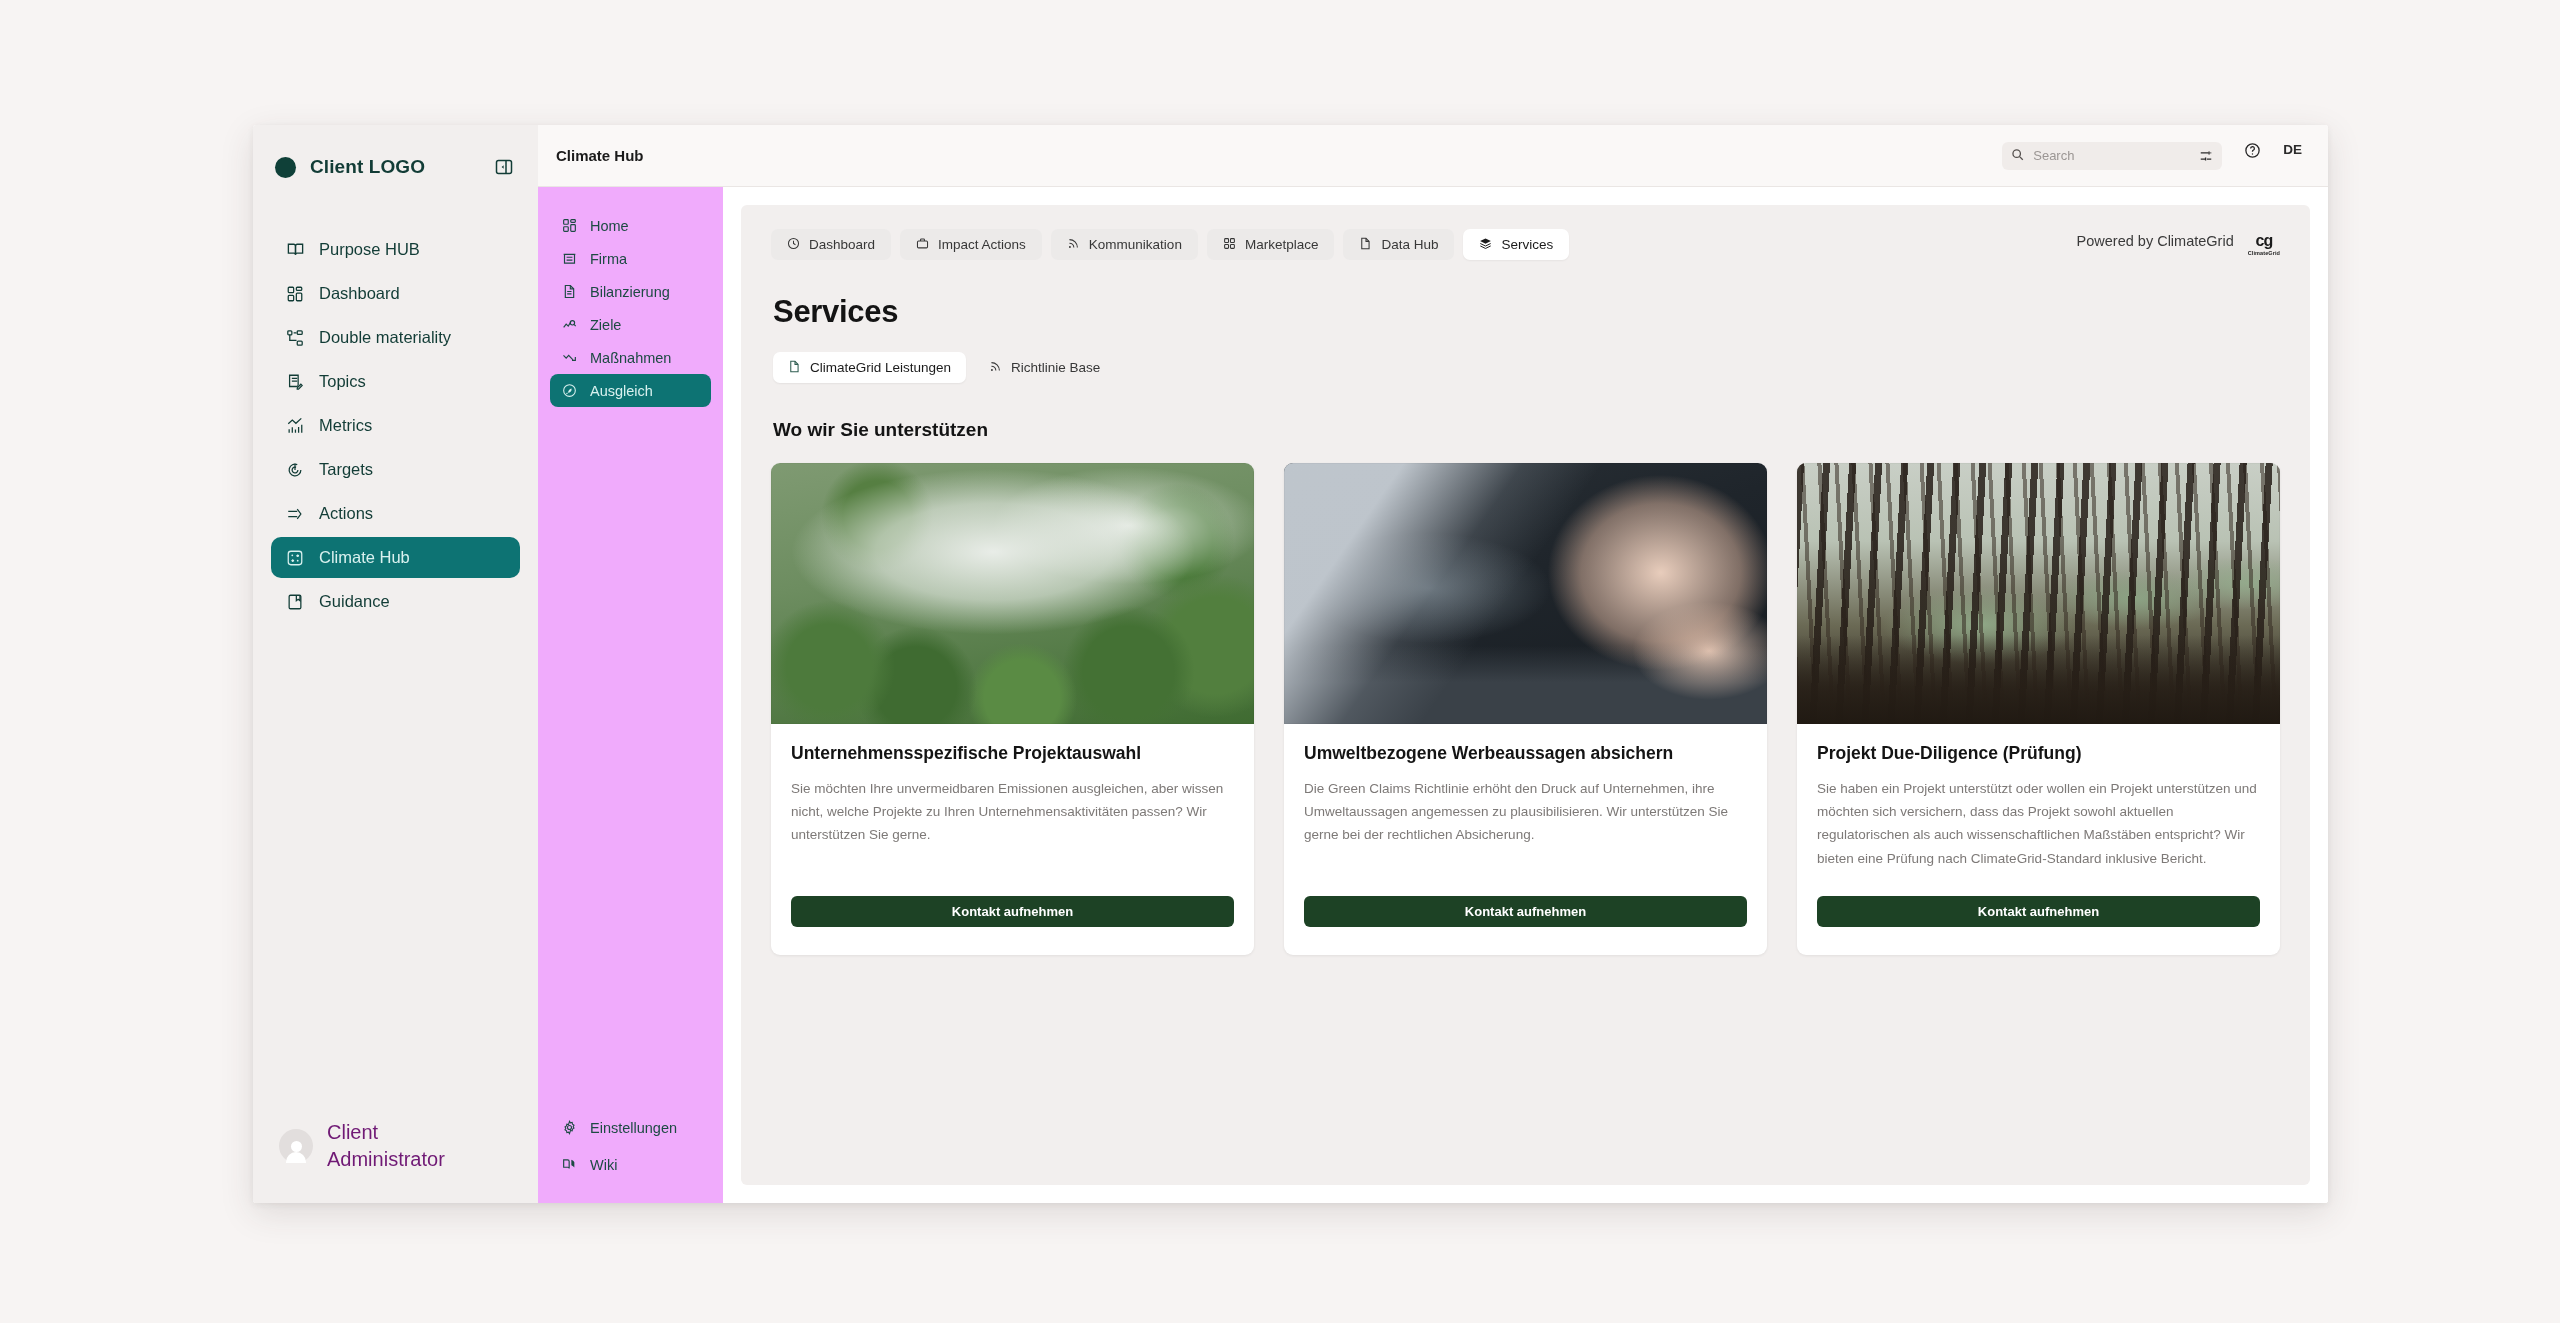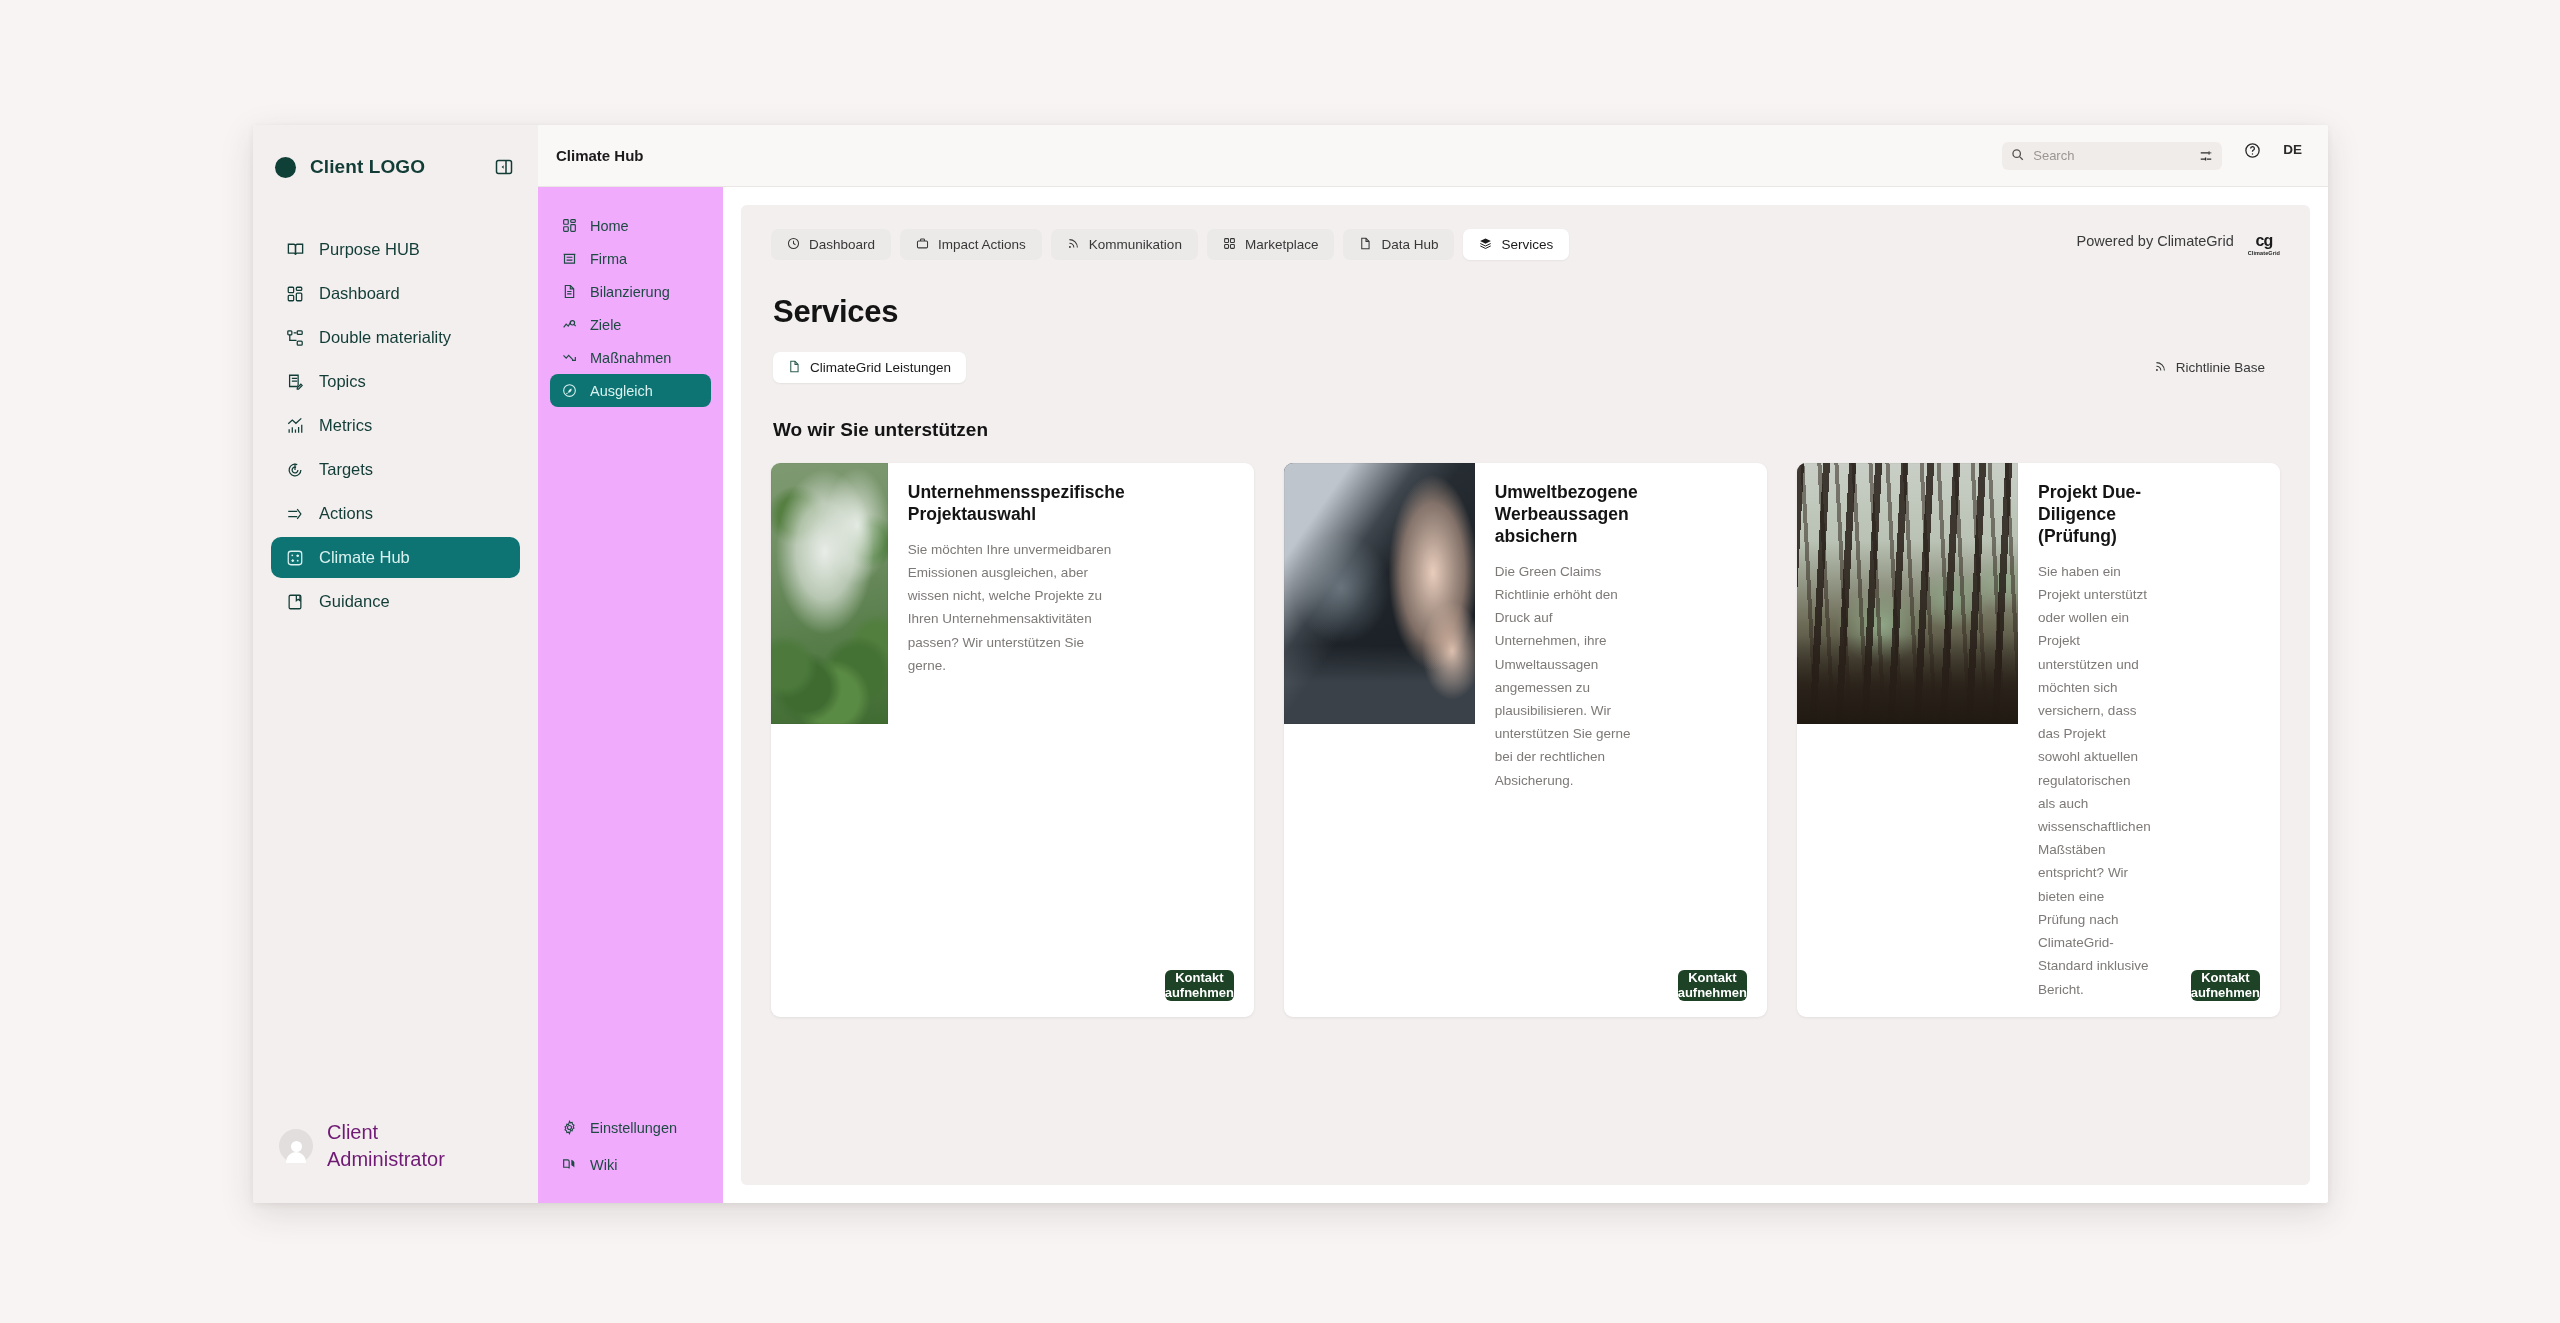--- a/index.html
+++ b/index.html
@@ -162,41 +162,41 @@
   .powered {
     margin-left: auto; display: flex; align-items: flex-start; gap: 14px;
   }
   .powered-text { font-size: 14.5px; color: #3a3a3a; }
   .cg-logo { display: flex; flex-direction: column; align-items: center; gap: 1px; }
   .cg-mark { font-size: 16px; font-weight: bold; color: #1b1b1b; line-height: 1; letter-spacing: -1px; }
   .cg-sub { font-size: 5.5px; font-weight: bold; color: #1b1b1b; letter-spacing: .1px; }
 
   .page-title { font-size: 31px; font-weight: bold; color: #141414; margin: 34px 0 0 2px; letter-spacing: -.3px; }
 
-  .subtabs { display: flex; gap: 8px; margin: 22px 0 0 2px; justify-content: space-between; }
+  .subtabs { display: flex; gap: 8px; margin: 22px 0 0 2px; }
   .subtab {
     display: flex; align-items: center; gap: 9px;
     height: 31px; padding: 0 15px;
     border-radius: 7px;
     font-size: 13.5px; color: #383838;
     cursor: pointer; white-space: nowrap;
   }
   .subtab.active { background: #ffffff; color: #1b1b1b; box-shadow: 0 1px 2px rgba(0,0,0,.06); }
 
   .section-title { font-size: 19px; font-weight: bold; color: #141414; margin: 36px 0 0 2px; }
 
   .cards { display: flex; gap: 30px; margin-top: 22px; }
   .card {
     flex: 1; min-width: 0;
     background: #ffffff;
     border-radius: 9px;
     overflow: hidden;
     box-shadow: 0 1px 3px rgba(0,0,0,.07);
-    display: flex; flex-direction: row;
-    padding-bottom: 16px;
+    display: flex; flex-direction: column;
+    padding-bottom: 28px;
   }
   .card-img { height: 261px; width: 100%; position: relative; overflow: hidden; }
   .card-body { padding: 19px 20px 0 20px; display: flex; flex-direction: column; flex: 1; }
   .card-title { font-size: 17.5px; font-weight: bold; color: #141414; line-height: 1.25; }
   .card-text { font-size: 13.5px; color: #7d7977; line-height: 1.72; margin-top: 12px; }
   .card-btn {
     margin: auto 20px 0 20px;
     height: 31px;
     background: #1d4225;
     color: #ffffff;

